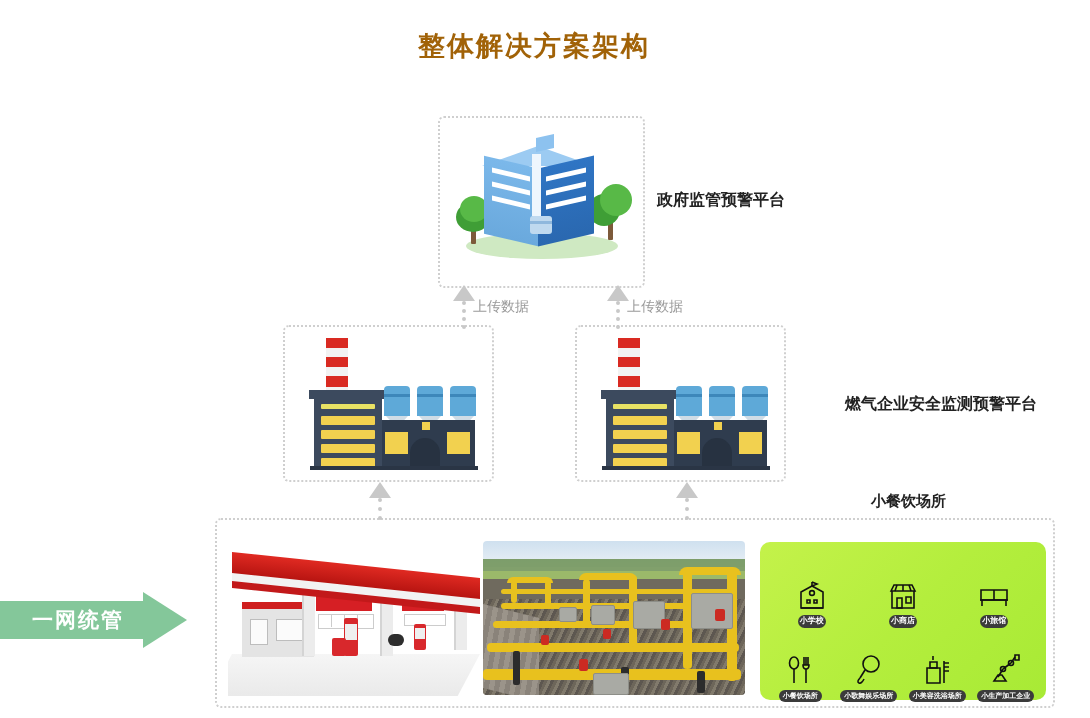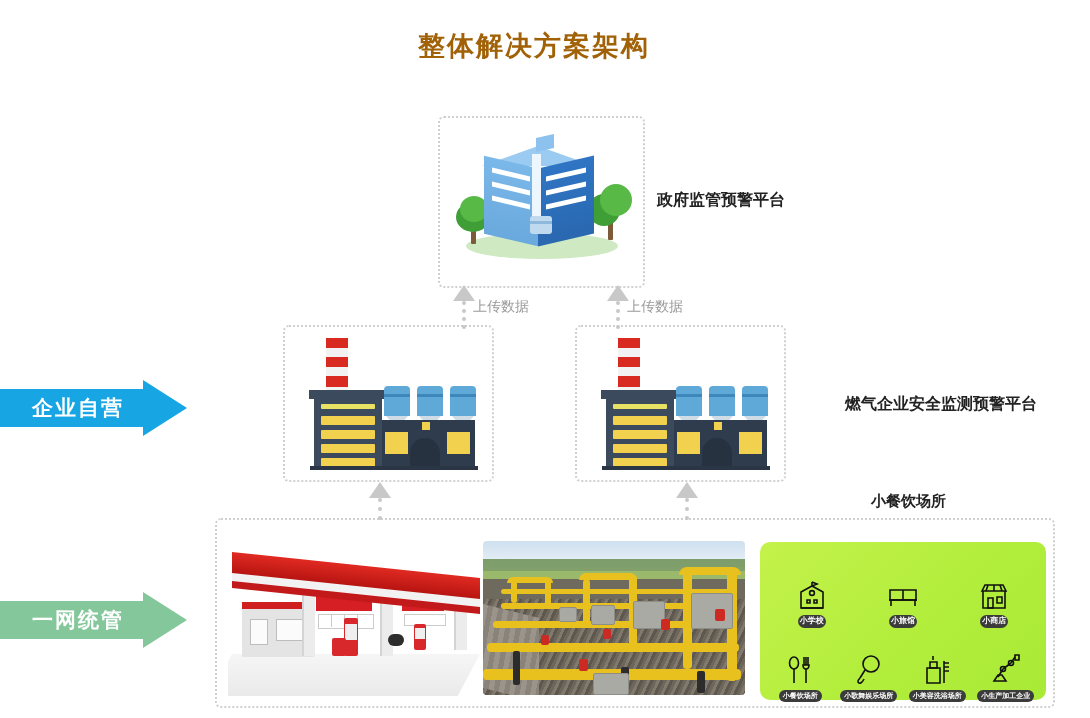--- a/index.html
+++ b/index.html
@@ -245,26 +245,20 @@
   .icon-cell.wide .icon-pill{font-size:7px;padding:2px 4px;}
 </style>
 </head>
 <body>
 
 <div id="canvas">
 
   <div class="page-title">整体解决方案架构</div>
 
 
-  <div class="banner" id="banner-ent">
-    <div class="body">
-      <span class="lbl">企业自营</span>
-    </div>
-    <div class="head"></div>
-  </div>
 
   <div class="banner" id="banner-net">
     <div class="body">
       <span class="lbl">一网统管</span>
     </div>
     <div class="head"></div>
   </div>
 
   <div class="dashed-box" id="box-gov"></div>
   <div class="dashed-box" id="box-fac-a"></div>
@@ -496,40 +490,40 @@
             <path d="M6 30h22"></path>
           </svg>
         </div>
         <div class="icon-pill">小学校</div>
       </div>
 
 
       <div class="icon-cell">
         <div class="icon-glyph">
           <svg width="34" height="34" viewBox="0 0 34 34" fill="none" stroke="#111" stroke-width="1.6">
-            <path d="M4 12h26v10H4z"></path>
-              <path d="M17 12v10"></path>
-            <path d="M3 22h28"></path>
-            <path d="M5 22v6M29 22v6"></path>
-          </svg>
-        </div>
-        <div class="icon-pill">小旅馆</div>
-      </div>
-
-      <div class="icon-cell">
-        <div class="icon-glyph">
-          <svg width="34" height="34" viewBox="0 0 34 34" fill="none" stroke="#111" stroke-width="1.6">
             <path d="M5 13l3-6h18l3 6z"></path>
             <path d="M11 7l-2 6M17 7v6M23 7l2 6"></path>
             <path d="M6 13v17h22V13"></path>
             <path d="M11 20h5v10h-5z"></path>
               <path d="M20 19h5v6h-5z"></path>
           </svg>
         </div>
         <div class="icon-pill">小商店</div>
+      </div>
+
+      <div class="icon-cell">
+        <div class="icon-glyph">
+          <svg width="34" height="34" viewBox="0 0 34 34" fill="none" stroke="#111" stroke-width="1.6">
+            <path d="M4 12h26v10H4z"></path>
+              <path d="M17 12v10"></path>
+            <path d="M3 22h28"></path>
+            <path d="M5 22v6M29 22v6"></path>
+          </svg>
+        </div>
+        <div class="icon-pill">小旅馆</div>
       </div>
 
     </div>
 
     <div class="icon-row" id="icon-row-2">
       <div class="icon-cell wide">
         <div class="icon-glyph">
           <svg width="34" height="34" viewBox="0 0 34 34" fill="none" stroke="#111" stroke-width="1.6">
             <ellipse cx="11" cy="10" rx="4.5" ry="6"></ellipse>
               <path d="M11 16v14"></path>

